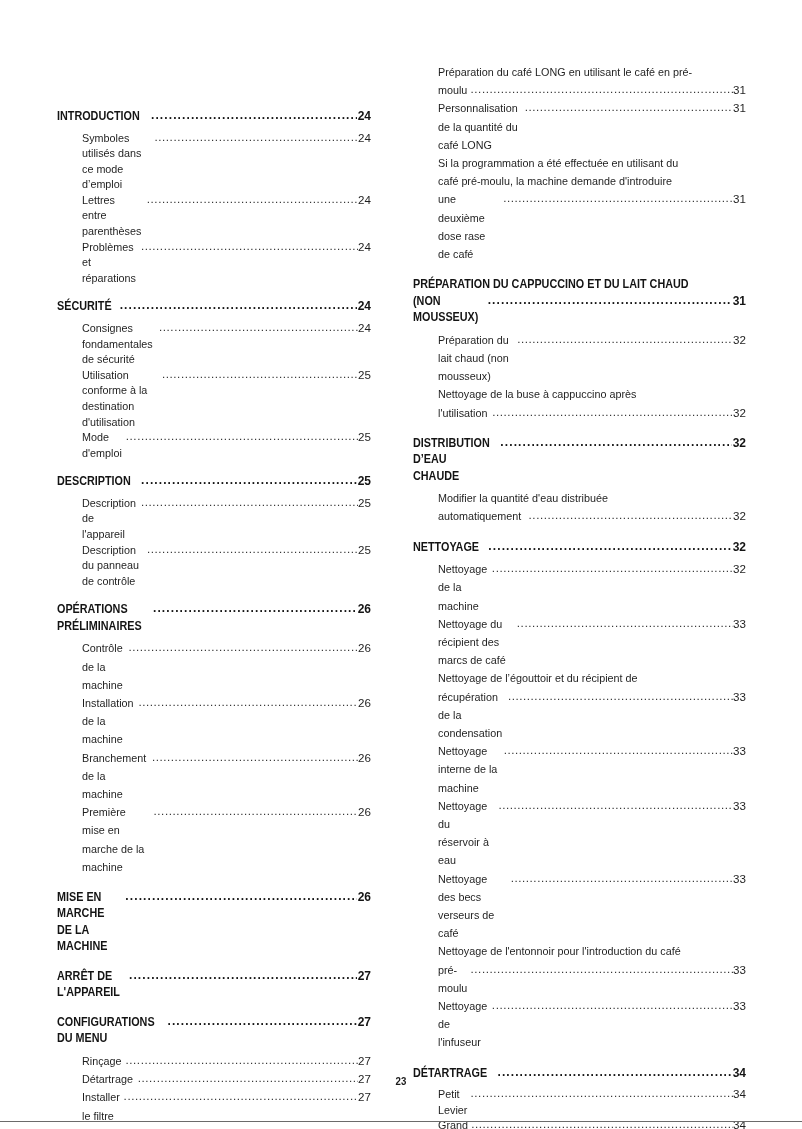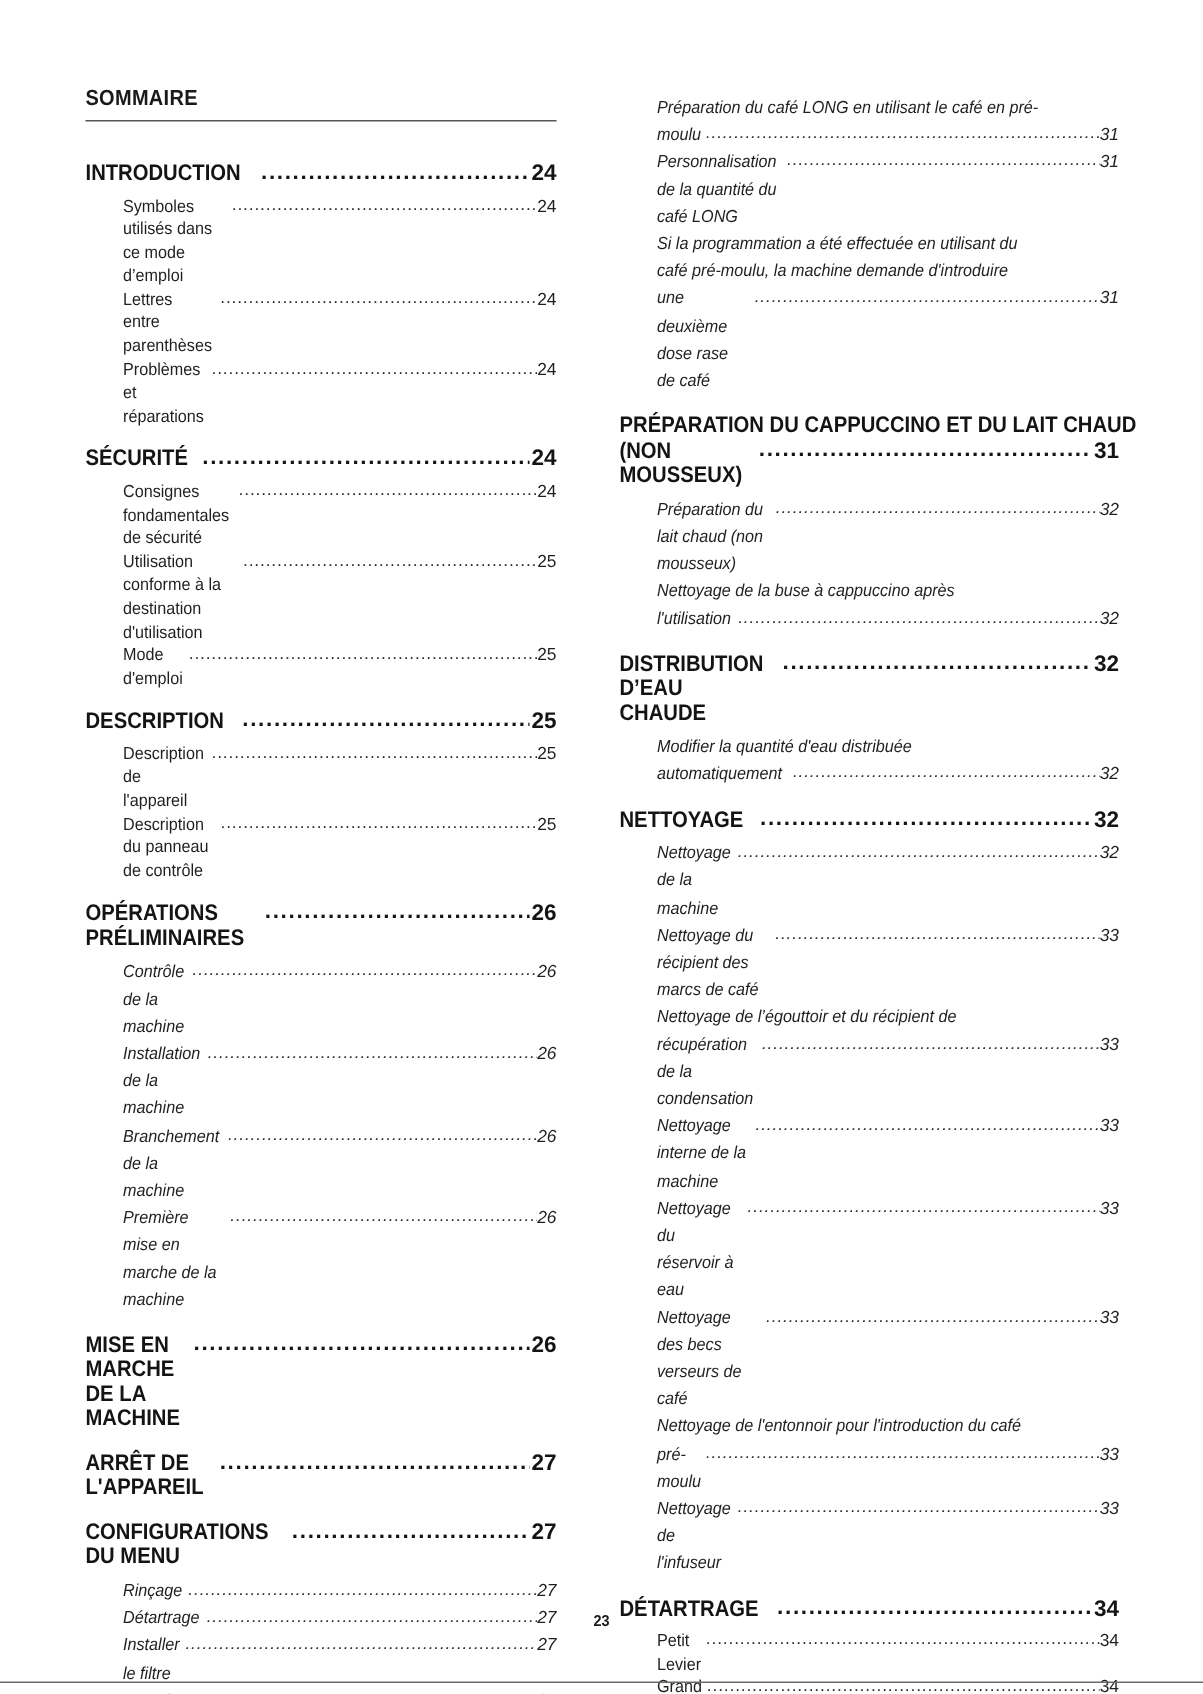--- a/index.html
+++ b/index.html
@@ -59,21 +59,21 @@
 
   .entry {
     display: block;
     width: 100%;
   }
 
   
   .chapter {
     margin-top: 13px;
     font-weight: bold;
-    font-size: 15px;
+    font-size: 12px;
     line-height: 16.5px;
     color: #141414;
   }
 
   .chapter .row {
     display: flex;
     align-items: baseline;
     width: 100%;
   }
   .chapter .txt {
@@ -111,21 +111,21 @@
   .subs {
     margin-top: 5px;
     padding-left: 25px;
   }
   .sub {
     font-size: 11.6px;
     line-height: 15.6px;
     color: #1f1f1f;
     font-weight: normal;
   }
-  .sub.loose { line-height: 18.2px; font-style: italic; }
+  .sub.loose { line-height: 18.2px; }
   .sub .row {
     display: flex;
     align-items: baseline;
     width: 100%;
     justify-content: space-between;
   }
   .sub .txt {
     white-space: pre-wrap;
     transform: scaleX(0.93);
     transform-origin: left center;
@@ -172,24 +172,20 @@
     top: 1121px;
     width: 802px;
     border-top: 1px solid #6b6b6b;
   }
 </style>
 </head>
 <body>
 
 <div class="page">
 
-  <div class="sommaire-wrap">
-    <div class="sommaire-title">SOMMAIRE</div>
-    <div class="sommaire-rule"></div>
-  </div>
 
   <div class="columns">
     <div class="col col-left" id="col-left" style="top:95px;">
         <div class="entry chapter">
           <div class="row">
             <span class="txt">INTRODUCTION</span>
             <span class="leader">................................................................................................................................................................</span>
             <span class="pg">24</span>
           </div>
         </div>

